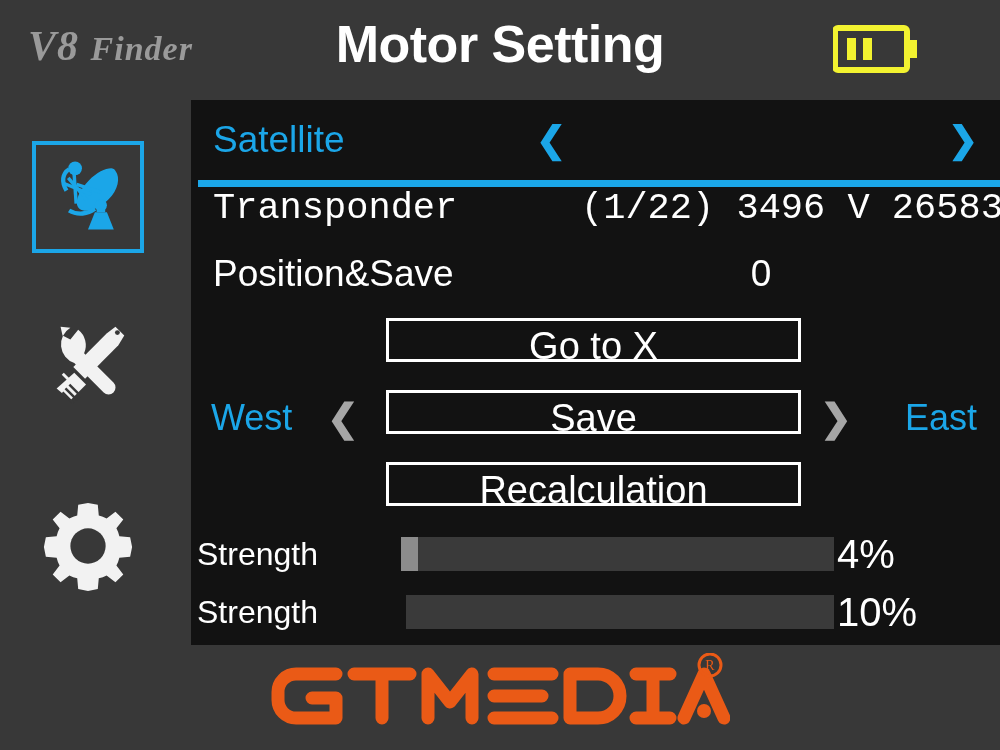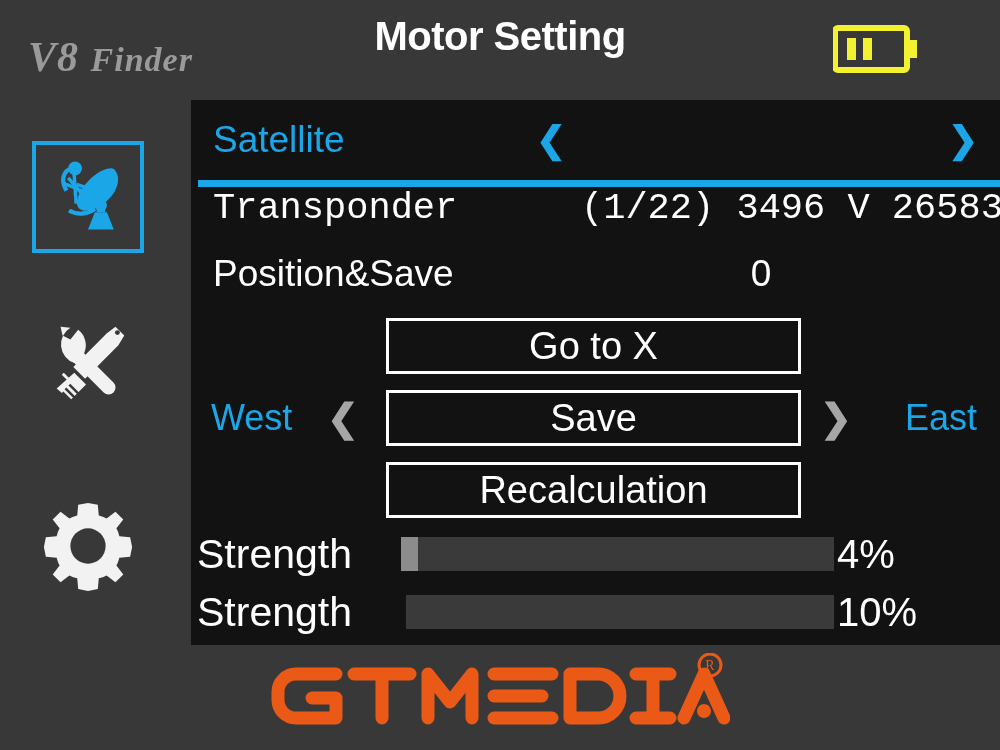--- a/index.html
+++ b/index.html
@@ -23,37 +23,37 @@
 
   
   #header {
     position: absolute;
     left: 0; top: 0;
     width: 1000px; height: 100px;
     background: #383838;
   }
   #brand {
     position: absolute;
-    left: 28px; top: 33px;
+    left: 28px; top: 22px;
     color: #9a9a9a;
     font-family: "Liberation Serif", serif;
     font-style: italic;
     font-weight: bold;
     font-size: 42px;
     letter-spacing: 1px;
     white-space: nowrap;
   }
   #brand .brand-small { font-size: 34px; }
   #page-title {
     position: absolute;
     left: 0; top: 14px;
     width: 1000px;
     text-align: center;
     color: #ffffff;
-    font-size: 40px;
+    font-size: 52px;
     font-weight: bold;
     letter-spacing: -0.5px;
   }
   #battery {
     position: absolute;
     left: 833px; top: 25px;
     width: 86px; height: 48px;
   }
 
   
@@ -149,21 +149,21 @@
   #tp-value { left: 390px; width: 360px; text-align: left; }
 
   #row-position { top: 146px; }
   #pos-value { left: 390px; width: 360px; text-align: center; }
 
   
   .osd-button {
     position: absolute;
     left: 195px;
     width: 415px;
-    height: 56px;
+    height: 44px;
     border: 3px solid #ffffff;
     box-sizing: border-box;
     background: #121212;
     color: #ffffff;
     font-size: 38px;
     line-height: 50px;
     text-align: center;
     white-space: nowrap;
   }
   #btn-goto { top: 218px; }
@@ -208,21 +208,21 @@
     left: 0;
     width: 825px;
     height: 52px;
   }
   #meter-strength { top: 428px; }
   #meter-quality  { top: 486px; }
   .meter-label {
     position: absolute;
     left: 6px; top: 0;
     line-height: 52px;
-    font-size: 41px;
+    font-size: 32px;
     color: #ffffff;
     white-space: nowrap;
   }
   .meter-track {
     position: absolute;
     top: 9px;
     height: 34px;
     background: #3a3a3a;
   }
   #track-strength { left: 210px; width: 433px; }

